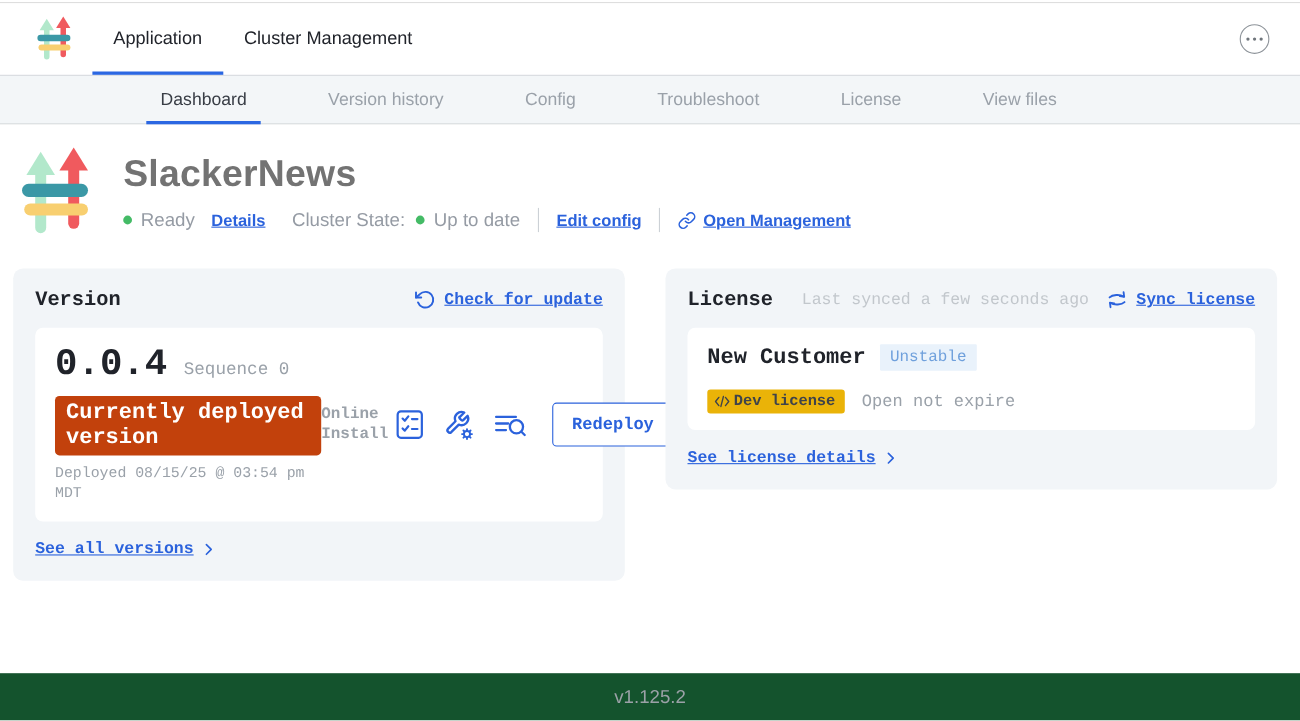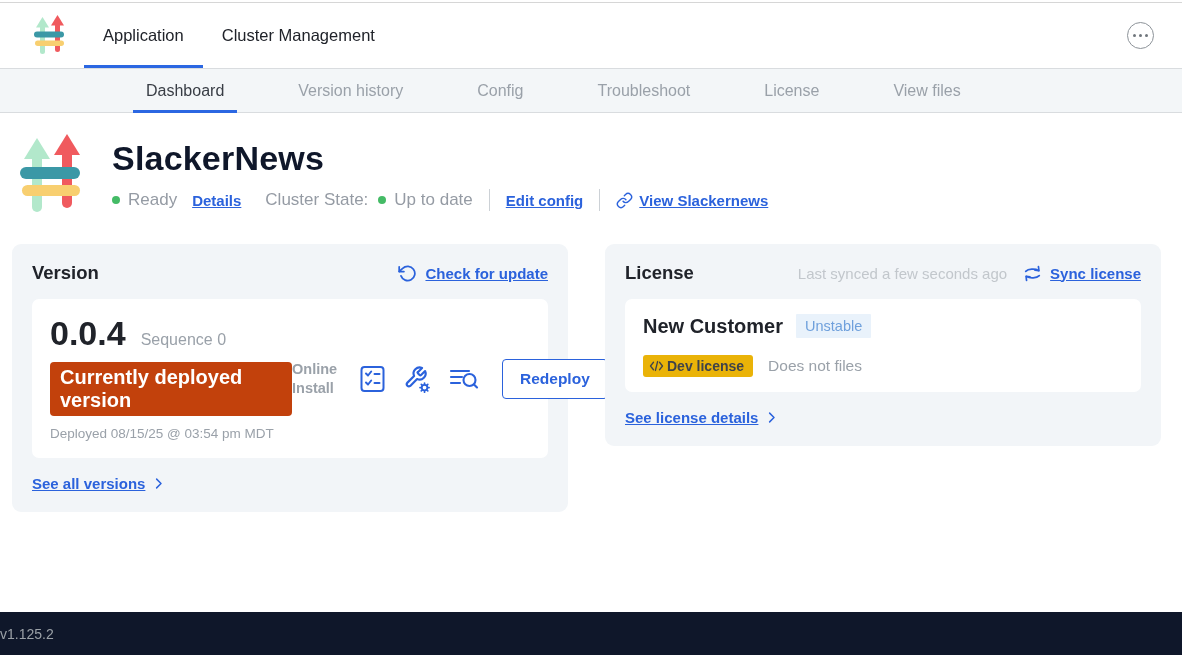--- a/index.html
+++ b/index.html
@@ -25,34 +25,34 @@
     display:flex; align-items:stretch; padding-left:133px; }
   .subnav-item { display:flex; align-items:center; padding:0 13px; margin-right:48px; font-size:16px;
     color:#9aa1a9; position:relative; cursor:pointer; }
   .subnav-item.active { color:#383d45; }
   .subnav-item.active::after { content:""; position:absolute; left:0; right:0; bottom:-1px; height:3px; background:#2b67e2; }
 
   
   .app-header { display:flex; padding:19px 20px 0 20px; }
   .app-logo-big { width:64px; height:88px; flex:none; }
   .app-head-text { margin-left:28px; padding-top:7px; }
-  .app-title { font-size:34px; font-weight:800; letter-spacing:.2px; color:#0f172a; }
+  .app-title { font-size:34px; font-weight:800; letter-spacing:.2px; color:#737373; }
   .status-row { margin-top:11px; display:flex; align-items:center; font-size:17px; color:#959ba4; }
   .dot { width:8px; height:8px; border-radius:50%; background:#44bb66; display:inline-block; }
   .status-row .lbl { margin-left:8px; }
   a.blue-link { color:#2b62dc; text-decoration:underline; font-weight:600; font-size:15px; cursor:pointer; }
   .status-row .details { margin-left:15px;text-align:right; }
   .status-row .cluster { margin-left:24px; margin-right:10px; }
   .status-row .upto { margin-left:8px; }
   .vdiv { width:1px; height:22px; background:#ccd1d6; margin:0 16px; }
   .openlink { display:flex; align-items:center; gap:6px; }
 
   
   .cards { display:flex; gap:37px; padding:0 12px; margin-top:24px; align-items:flex-start; }
-  .card { background:#f2f5f8; border-radius:9px; padding:18px 20px 20px 20px; width:556px; }
+  .card { background:#f2f5f8; border-radius:9px; padding:18px 20px 20px 20px; width:556px;font-family:Liberation Mono, monospace; }
   .card-head { display:flex; align-items:center; }
   .card-title { font-size:18.5px; font-weight:700; color:#20232a; }
   .card-head .right { margin-left:auto; display:flex; align-items:center; gap:8px; }
   .inner { background:#fff; border-radius:7px; margin-top:15px; padding:15px 18px; }
 
   
   .ver-inner { display:flex; min-height:128px; }
   .ver-left { width:242px; flex:none; }
   .ver-num-row { display:flex; align-items:baseline; gap:15px; }
   .ver-num { font-size:34px; font-weight:800; color:#20232a; }
@@ -72,22 +72,22 @@
   .lic-inner { min-height:90px; }
   .lic-name-row { display:flex; align-items:center; gap:13px; }
   .customer-name { font-size:20px; font-weight:700; color:#20232a; }
   .unstable-badge { background:#e9f2fb; color:#6fa0dc; font-size:14.5px; padding:4px 9px; border-radius:1px; }
   .lic-meta-row { display:flex; align-items:center; margin-top:17px; }
   .dev-tag { background:#eab308; color:#3f434a; font-size:14px; font-weight:700;
     padding:3px 9px 3px 6px; border-radius:3px; display:flex; align-items:center; gap:3px; }
   .expiry { font-size:15.5px; color:#9aa1a9; margin-left:15px; }
 
   
-  .footer { position:absolute; left:0; right:0; bottom:0; height:43px; background:#0f172a;
-    display:flex; align-items:center; font-size:14px; color:#9ba1a7; }
+  .footer { position:absolute; left:0; right:0; bottom:0; height:43px; background:#14532d;
+    display:flex; align-items:center; justify-content:center; font-size:17px; color:#9ba1a7; }
 
   svg { display:block; }
 </style>
 </head>
 <body>
 
 <svg width="0" height="0" style="position:absolute">
   <defs>
     <g id="hash-arrows">
       <rect x="12" y="22" width="10" height="58" rx="5" fill="#b2e8cb"></rect>
@@ -158,21 +158,21 @@
       <span class="dot"></span>
       <span class="upto">Up to date</span>
       <span class="vdiv"></span>
       <a class="blue-link">Edit config</a>
       <span class="vdiv"></span>
       <span class="openlink">
         <svg width="17" height="17" viewBox="0 0 24 24" fill="none" stroke="#2b62dc" stroke-width="2" stroke-linecap="round">
           <path d="M10 13a5 5 0 0 0 7.54.54l3-3a5 5 0 0 0-7.07-7.07l-1.72 1.71"></path>
           <path d="M14 11a5 5 0 0 0-7.54-.54l-3 3a5 5 0 0 0 7.07 7.07l1.71-1.71"></path>
         </svg>
-        <a class="blue-link">View Slackernews</a>
+        <a class="blue-link">Open Management</a>
       </span>
     </div>
   </div>
 </div>
 
 <div class="cards">
 
   <div class="card">
     <div class="card-head">
       <div class="card-title">Version</div>
@@ -261,21 +261,21 @@
       </div>
       <div class="lic-meta-row">
         <span class="dev-tag">
           <svg width="15" height="14" viewBox="0 0 20 16" fill="none" stroke="#3f434a" stroke-width="1.7" stroke-linecap="round" stroke-linejoin="round">
             <polyline points="6 3 2 8 6 13"></polyline>
               <polyline points="14 3 18 8 14 13"></polyline>
               <line x1="11.5" y1="2" x2="8.5" y2="14"></line>
           </svg>
           <span>Dev license</span>
         </span>
-        <span class="expiry">Does not files</span>
+        <span class="expiry">Open not expire</span>
       </div>
     </div>
     <div class="card-foot">
       <a class="blue-link">See license details</a>
       <svg width="15" height="15" viewBox="0 0 24 24" fill="none" stroke="#2b62dc" stroke-width="2.4" stroke-linecap="round" stroke-linejoin="round">
         <polyline points="9 5 16 12 9 19"></polyline>
       </svg>
     </div>
   </div>
 </div>

